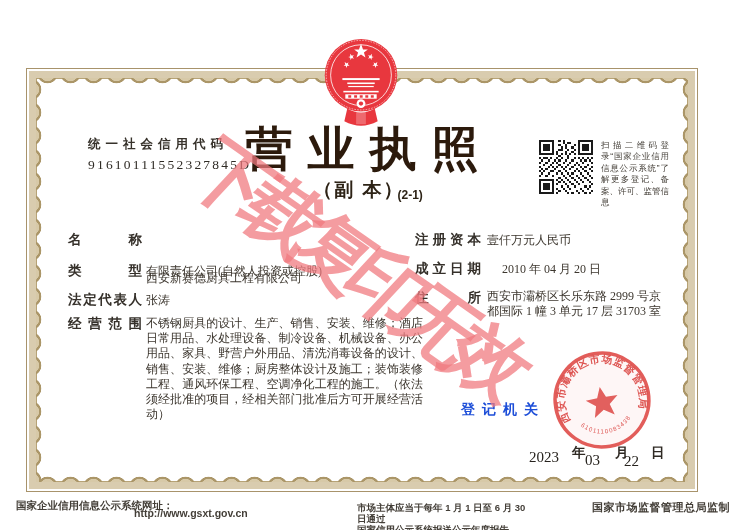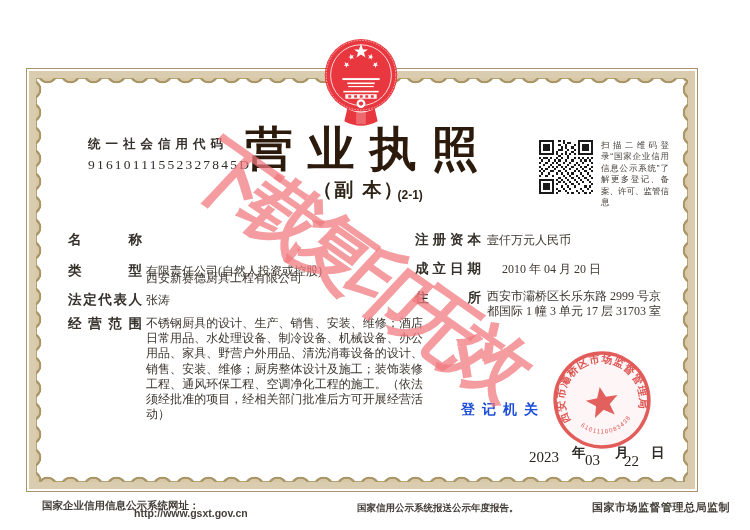--- a/index.html
+++ b/index.html
@@ -74,21 +74,21 @@
     left:228px;top:128px;z-index:6;font-size:78px;font-weight:bold;line-height:80px;
     color:rgba(240,122,127,0.74);letter-spacing:-15px;white-space:nowrap;
     transform:rotate(35deg) skewX(-8deg);transform-origin:0 0;pointer-events:none;
   }
 
   .seal{left:549px;top:347px;width:106px;height:106px;z-index:7;opacity:.93;}
   .emblem{left:321px;top:34px;width:80px;height:98px;z-index:4;}
 
   
   .ft{position:absolute;color:#433e37;z-index:3;}
-  .ft-left-label{left:42px;top:499px;font-size:10.5px;font-weight:bold;}
+  .ft-left-label{left:16px;top:499px;font-size:10.5px;font-weight:bold;}
   .ft-left-url{left:134px;top:507px;font-size:10.5px;font-weight:bold;text-align:right;}
   .ft-mid{left:357px;top:502px;font-size:9.5px;line-height:11px;font-weight:bold;width:180px;}
   .ft-right{left:592px;top:500px;font-size:11px;font-weight:bold;letter-spacing:0.5px;}
 </style>
 </head>
 <body>
 
 <div class="abs border-frame">
   <div class="border-band"></div>
   <div class="sc sc-top"></div>
@@ -193,15 +193,16 @@
       <textPath href="#numArc" startOffset="50%" text-anchor="middle">6101110083438</textPath>
     </text>
   </g>
 </svg>
 
 <div class="abs watermark">下载复印无效</div>
 
 <div class="ft ft-left-label">国家企业信用信息公示系统网址：</div>
 <div class="ft ft-left-url">http://www.gsxt.gov.cn</div>
 <div class="ft ft-mid">
+  <div>市场主体应当于每年 1 月 1 日至 6 月 30 日通过</div>
   <div>国家信用公示系统报送公示年度报告。</div>
 </div>
 <div class="ft ft-right">国家市场监督管理总局监制</div>
 
 </body></html>

